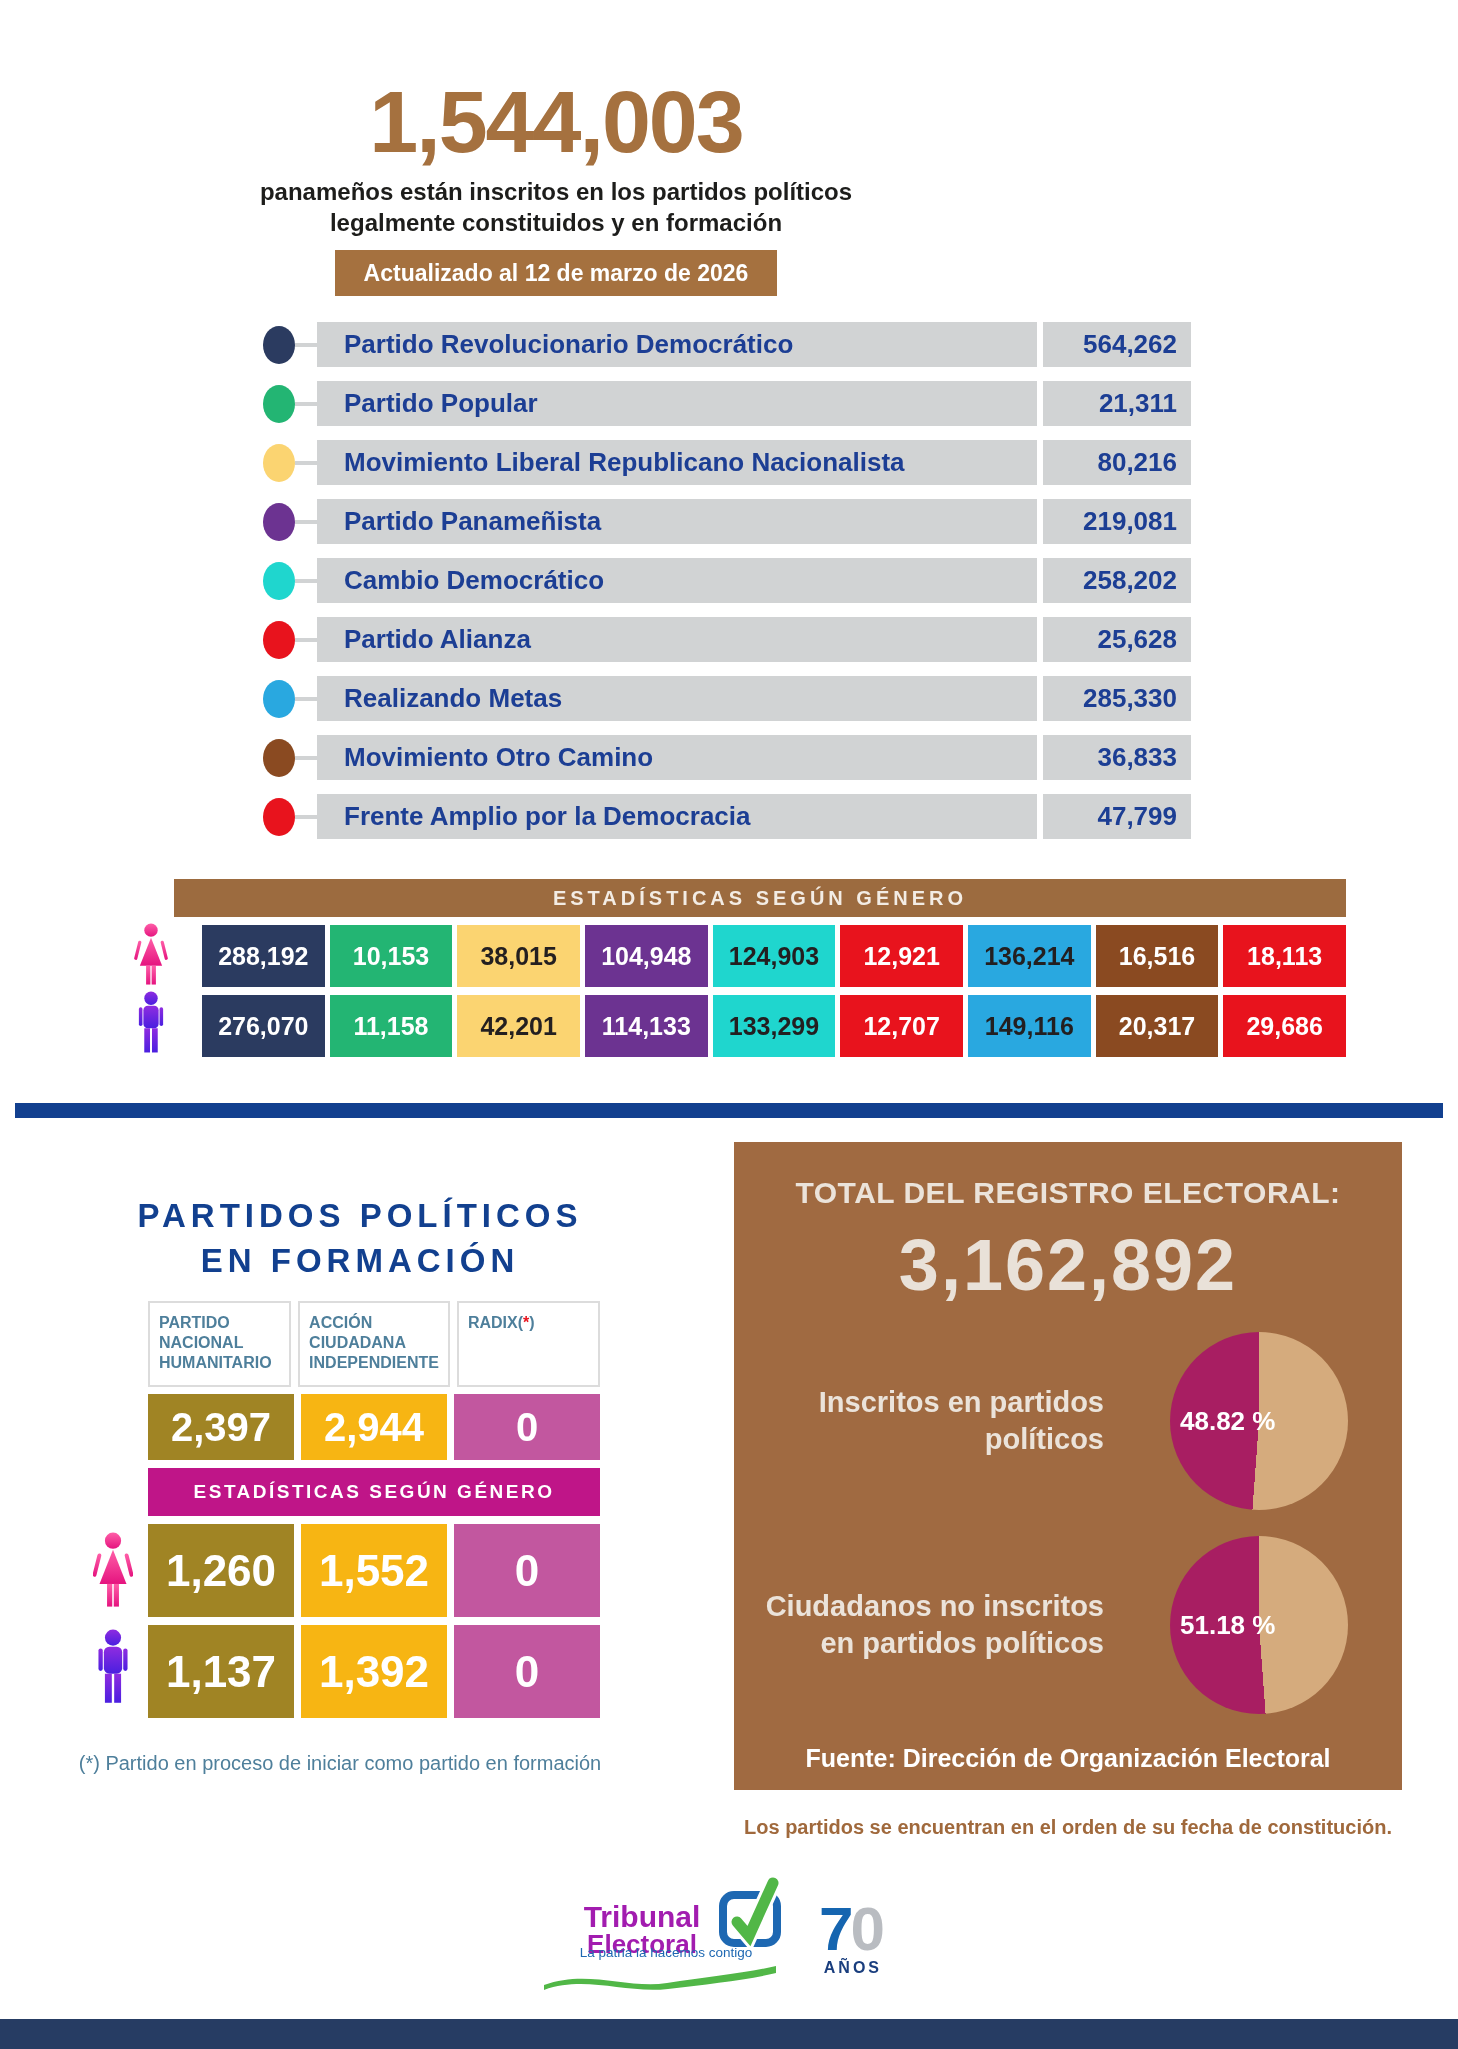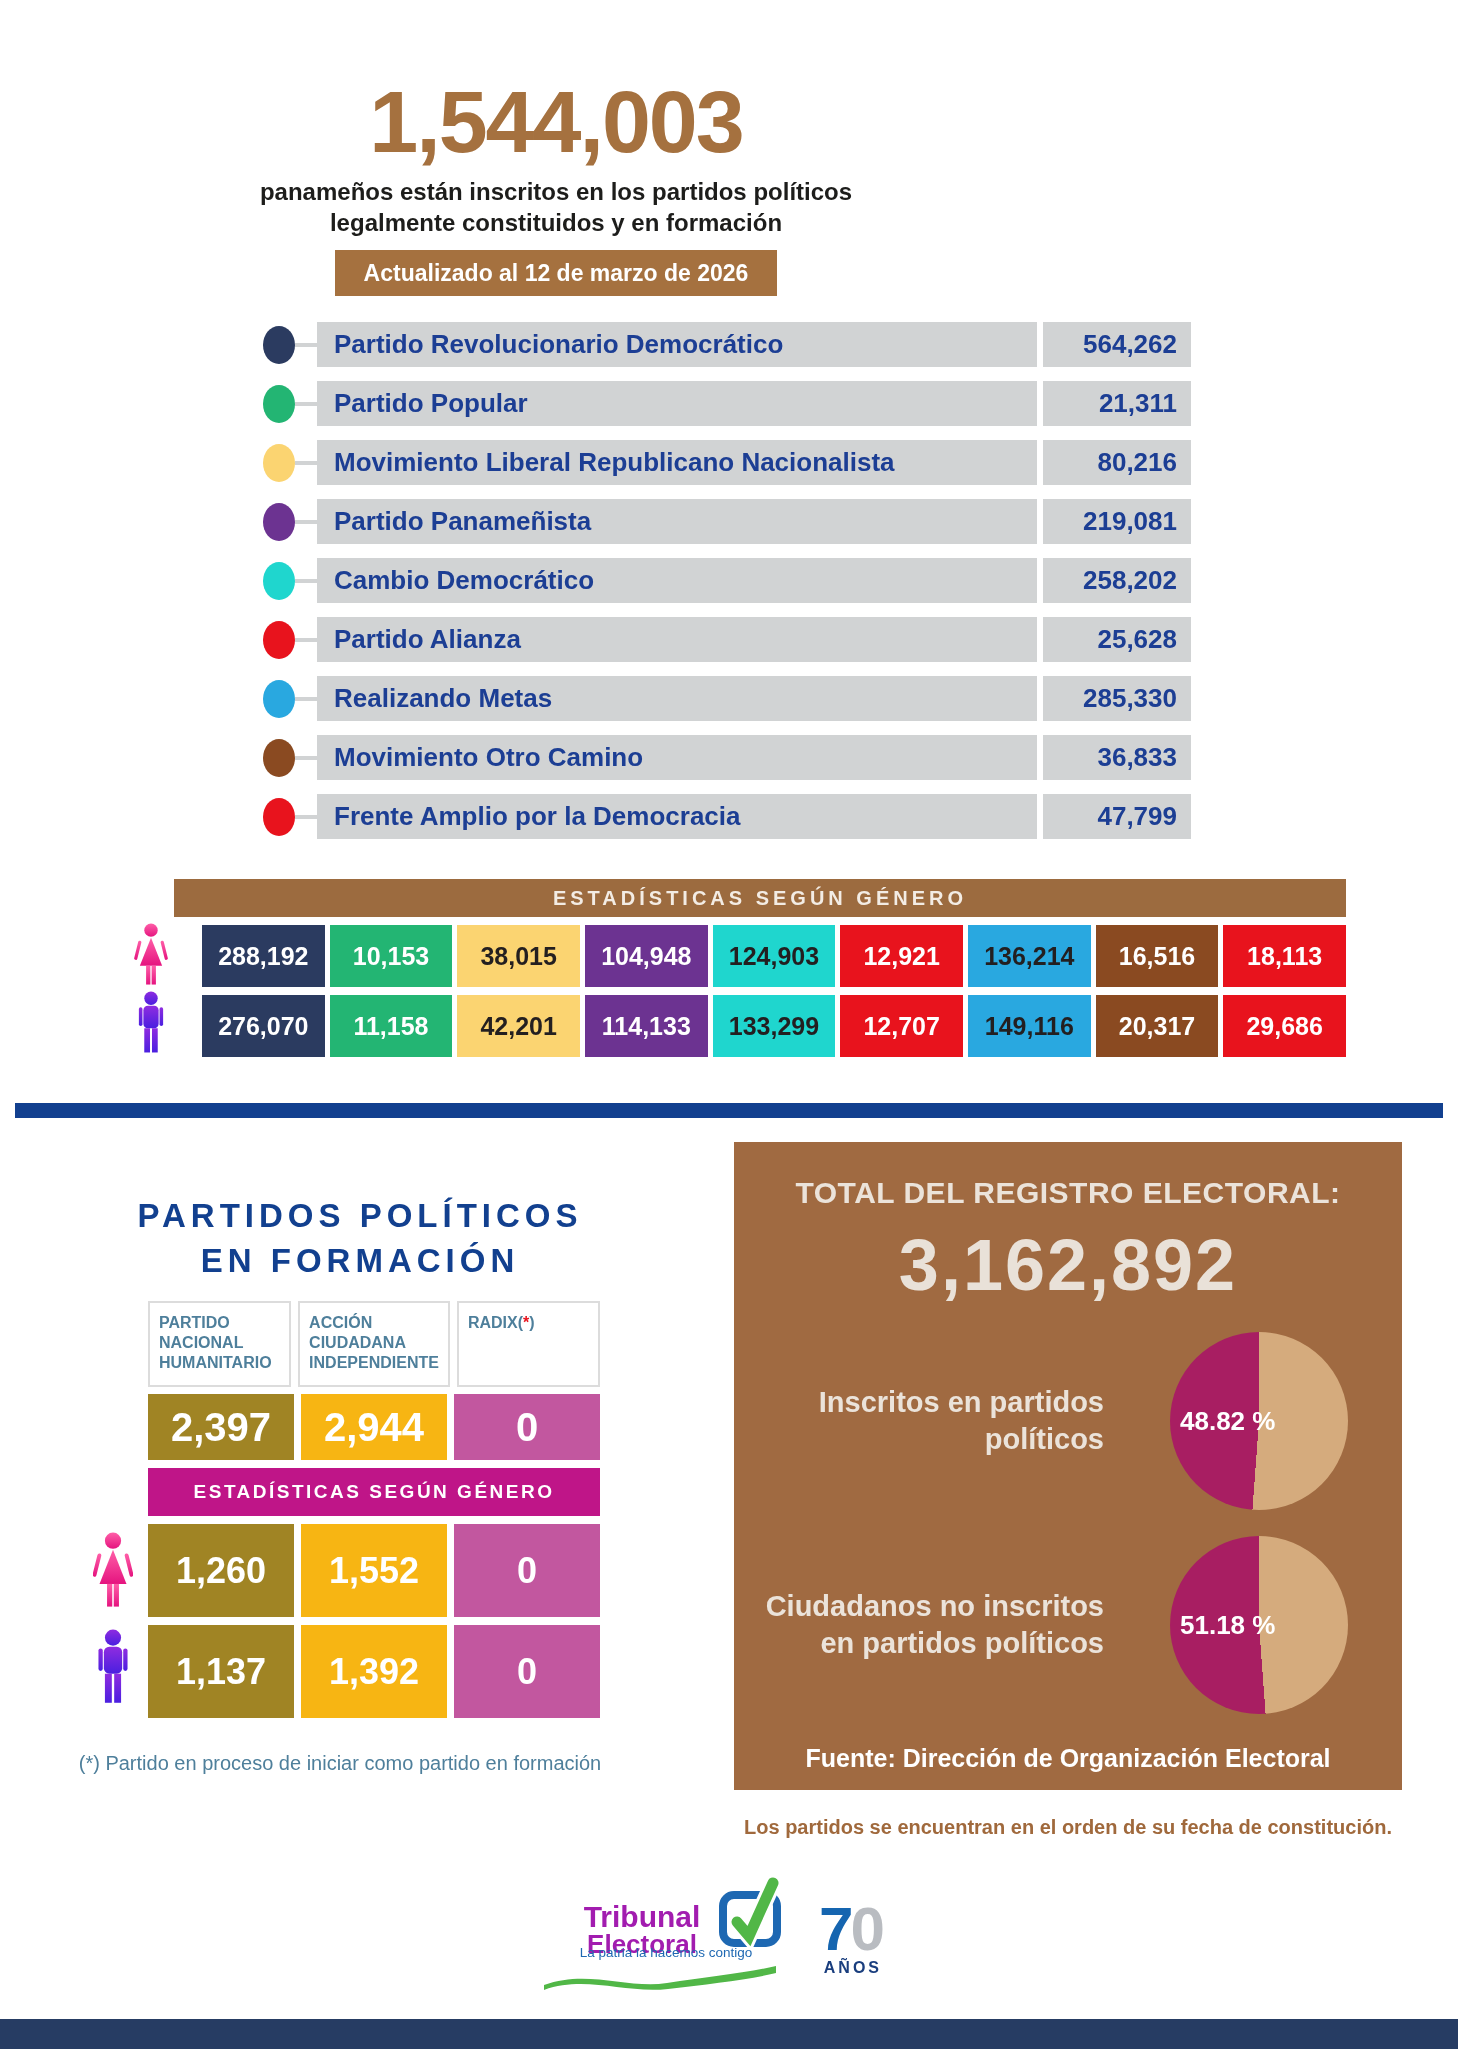--- a/index.html
+++ b/index.html
@@ -13,21 +13,21 @@
   .subtitle { margin-top:10px; font-size:24px; font-weight:bold; color:#1d1d1b; line-height:1.3; }
   .updated-banner { margin:12px auto 0; width:442px; height:46px; background:#a5713f; color:#fff;
     font-size:23px; font-weight:bold; display:flex; align-items:center; justify-content:center; }
 
   
   .party-list { margin:26px 0 0 263px; width:928px; }
   .party-row { display:flex; align-items:center; height:45px; margin-bottom:14px; }
   .party-dot { width:32px; height:38px; border-radius:50%; flex-shrink:0; }
   .party-connector { width:22px; height:4px; background:#d1d3d4; flex-shrink:0; }
   .party-name-cell { flex:1; height:45px; background:#d1d3d4; display:flex; align-items:center;
-    padding-left:17px; color:#1c3e94; font-weight:bold; font-size:26px; }
+    padding-left:27px; color:#1c3e94; font-weight:bold; font-size:26px; }
   .party-num-cell { width:148px; margin-left:6px; height:45px; background:#d1d3d4; display:flex;
     align-items:center; justify-content:flex-end; padding-right:14px; color:#1c3e94; font-weight:bold; font-size:26px; }
 
   
   .gender-band { display:flex; margin:40px 0 0 128px; width:1218px; }
   .gender-icons { width:46px; display:flex; flex-direction:column; align-items:center; margin-top:44px; }
   .gender-icons .slot { height:66px; display:flex; align-items:center; justify-content:center; margin-bottom:4px; }
   .gender-main { flex:1; }
   .gender-banner { height:38px; background:#9c6b3f; color:#f3ece4; font-weight:bold; font-size:20px;
     letter-spacing:4px; display:flex; align-items:center; justify-content:center; }
@@ -45,21 +45,21 @@
   .fgrid { display:grid; grid-template-columns:repeat(3,1fr); gap:7px; }
   .fheader { background:#fff; border:2px solid #dcdcdc; padding:10px 9px; height:86px; color:#4e7f9b;
     font-size:16px; font-weight:bold; line-height:1.22; }
   .fheader .star { color:#e8131d; }
   .ftotal { margin-top:7px; }
   .ftotal .fcell { height:66px; font-size:40px; }
   .fcell { display:flex; align-items:center; justify-content:center; color:#fff; font-weight:bold; }
   .fbanner { margin-top:8px; height:48px; background:#bf1588; color:#fff; font-weight:bold; font-size:19px;
     letter-spacing:2.5px; display:flex; align-items:center; justify-content:center; }
   .frow { margin-top:8px; }
-  .frow .fcell { height:93px; font-size:36px; }
+  .frow .fcell { height:93px; font-size:44px; }
   .ficon { position:absolute; left:-58px; width:46px; display:flex; justify-content:center; }
   .footnote { margin-top:34px; width:560px; text-align:center; color:#4e7f9b; font-size:20px; }
 
   
   .right-col { margin-left:auto; width:668px; height:648px; background:#a06a41; padding:34px 30px 26px; }
   .reg-title { text-align:center; color:#ebe3da; font-size:30px; font-weight:bold; letter-spacing:0.5px; }
   .reg-total { text-align:center; color:#e9e1d8; font-size:72px; font-weight:bold; letter-spacing:2px; margin-top:14px; }
   .pie-row { display:flex; align-items:center; justify-content:space-between; margin-top:26px; padding-right:24px; }
   .pie-label { text-align:right; color:#ebe3da; font-weight:bold; font-size:29px; line-height:1.3;
     margin-right:20px; max-width:340px; }

